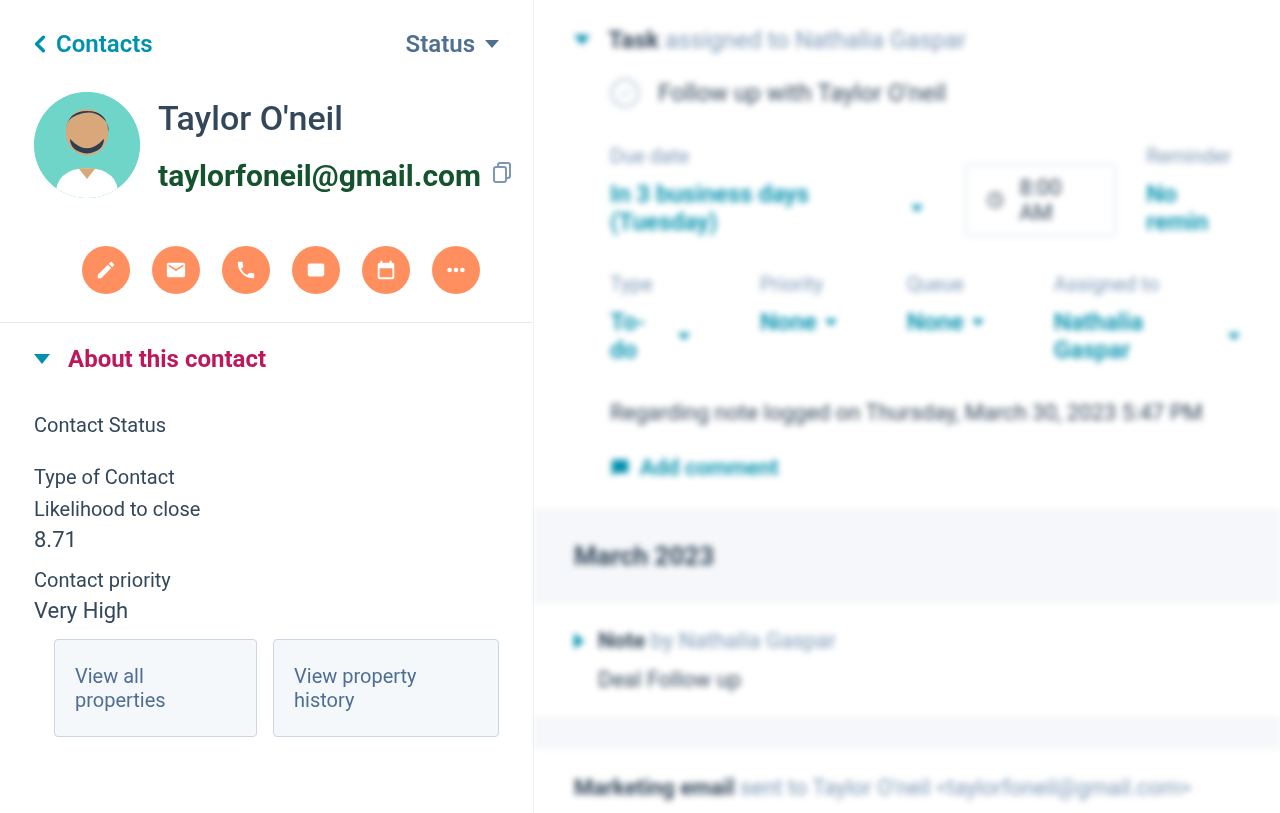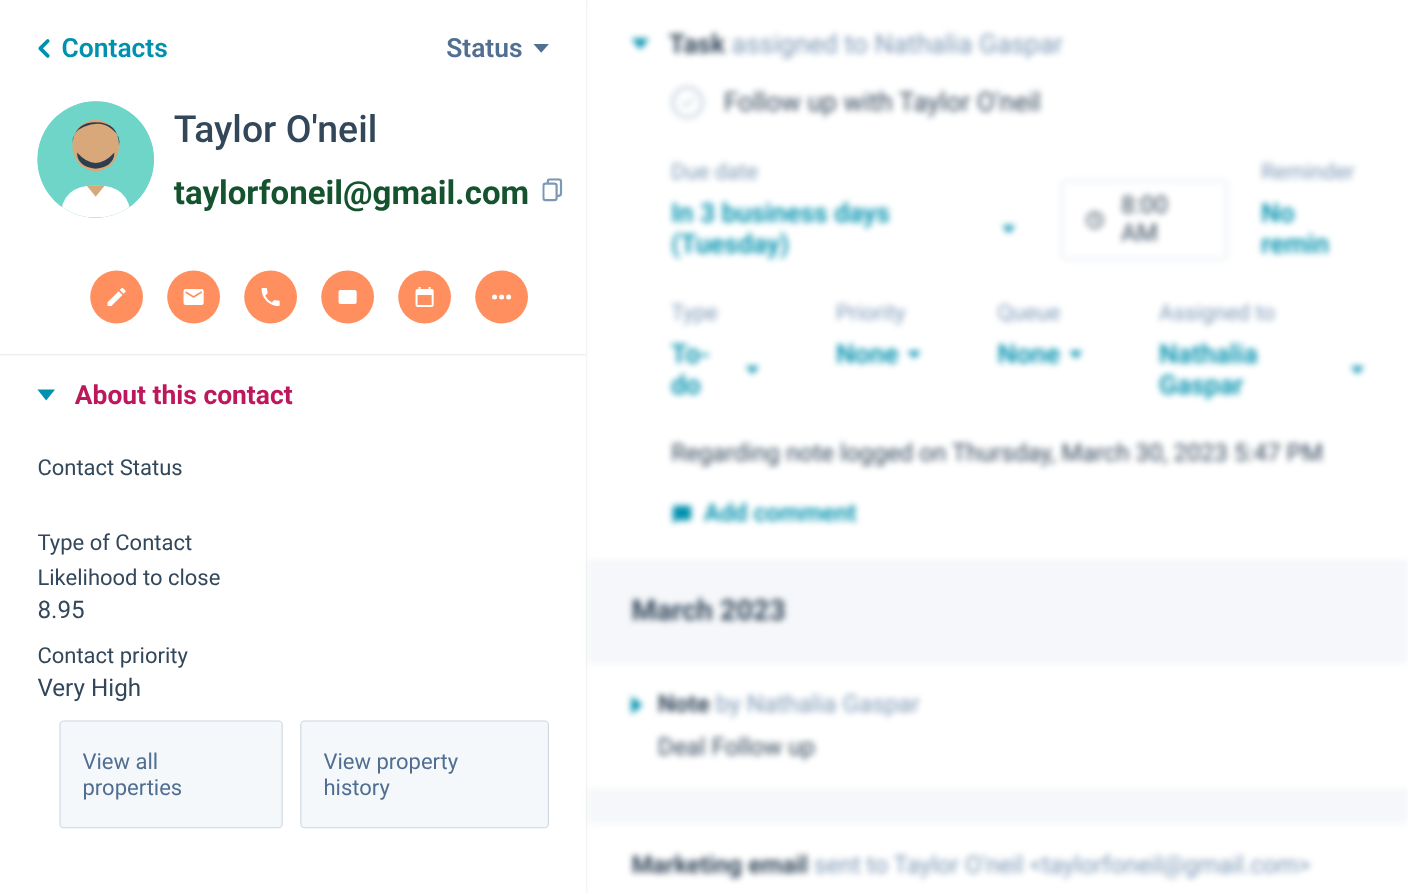--- a/index.html
+++ b/index.html
@@ -87,21 +87,21 @@
     display: flex;
     align-items: center;
     gap: 18px;
     margin-bottom: 40px;
     cursor: pointer;
   }
   .section-header .caret-d {
     width: 0; height: 0; border-left: 8px solid transparent; border-right: 8px solid transparent; border-top: 10px solid #0091ae;
   }
   .section-title { font-size: 24px; font-weight: 700; color: #be185d; }
-  .prop { margin-bottom: 44px; }
+  .prop { margin-bottom: 28px; }
   .prop-label { font-size: 20px; color: #33475b; margin-bottom: 6px; }
   .prop-value { font-size: 22px; color: #33475b; }
   .prop-buttons { display: flex; gap: 16px; margin-top: 8px; padding-left: 20px; }
   .ghost-btn {
     border: 1px solid #cbd6e2;
     background: #f5f8fa;
     border-radius: 4px;
     padding: 24px 20px;
     font-size: 20px;
     color: #506e91;
@@ -241,21 +241,21 @@
     <div class="prop">
       <div class="prop-label">Contact Status</div>
       <div class="prop-value"></div>
     </div>
     <div class="prop" style="margin-bottom:8px;">
       <div class="prop-label">Type of Contact</div>
       <div class="prop-value"></div>
     </div>
     <div class="prop" style="margin-bottom:16px;">
       <div class="prop-label">Likelihood to close</div>
-      <div class="prop-value">8.95</div>
+      <div class="prop-value">8.71</div>
     </div>
     <div class="prop" style="margin-bottom:16px;">
       <div class="prop-label">Contact priority</div>
       <div class="prop-value">Very High</div>
     </div>
 
     <div class="prop-buttons">
       <div class="ghost-btn">View all properties</div>
       <div class="ghost-btn">View property history</div>
     </div>

